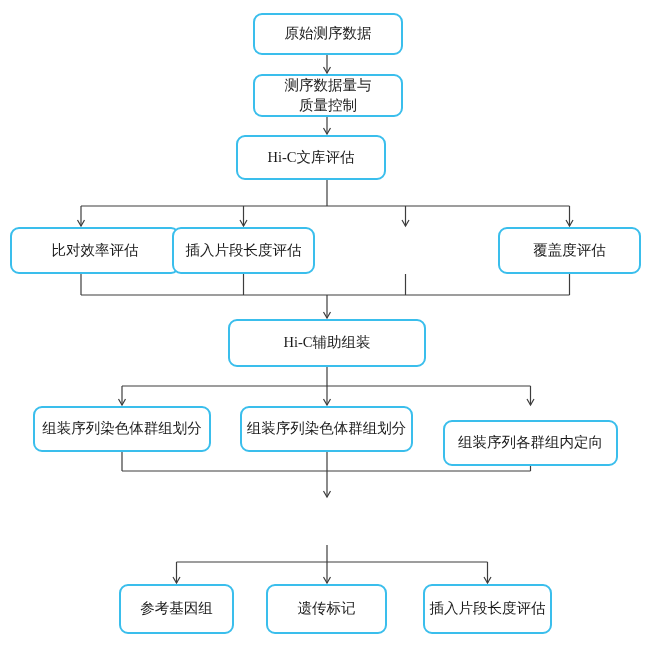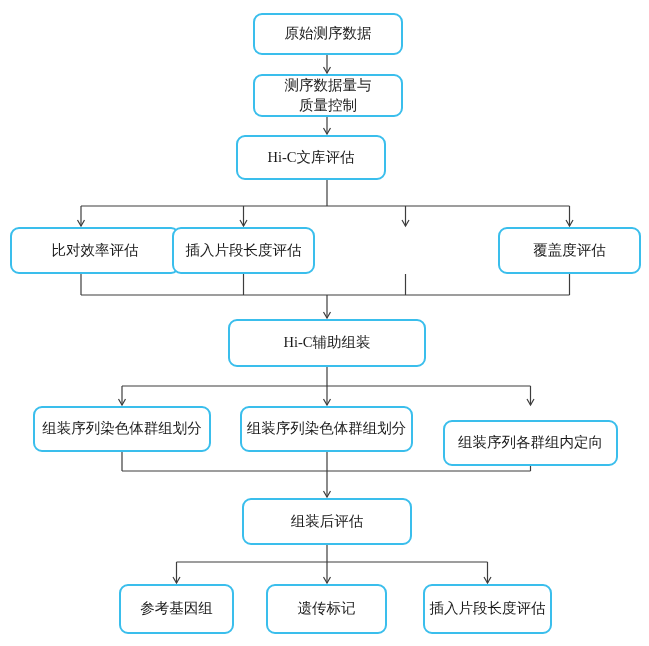--- a/index.html
+++ b/index.html
@@ -127,23 +127,20 @@
   </div>
 
   <div class="node" style="left:240px;top:406px;width:173px;height:46px">
     <span>组装序列染色体群组划分</span>
   </div>
 
   <div class="node" style="left:443px;top:420px;width:175px;height:46px">
     <span>组装序列各群组内定向</span>
   </div>
 
-  <div class="node" style="left:242px;top:498px;width:170px;height:47px">
-    <span>组装后评估</span>
-  </div>
 
   <div class="node" style="left:119px;top:584px;width:115px;height:50px">
     <span>参考基因组</span>
   </div>
 
   <div class="node" style="left:266px;top:584px;width:121px;height:50px">
     <span>遗传标记</span>
   </div>
 
   <div class="node" style="left:423px;top:584px;width:129px;height:50px">

